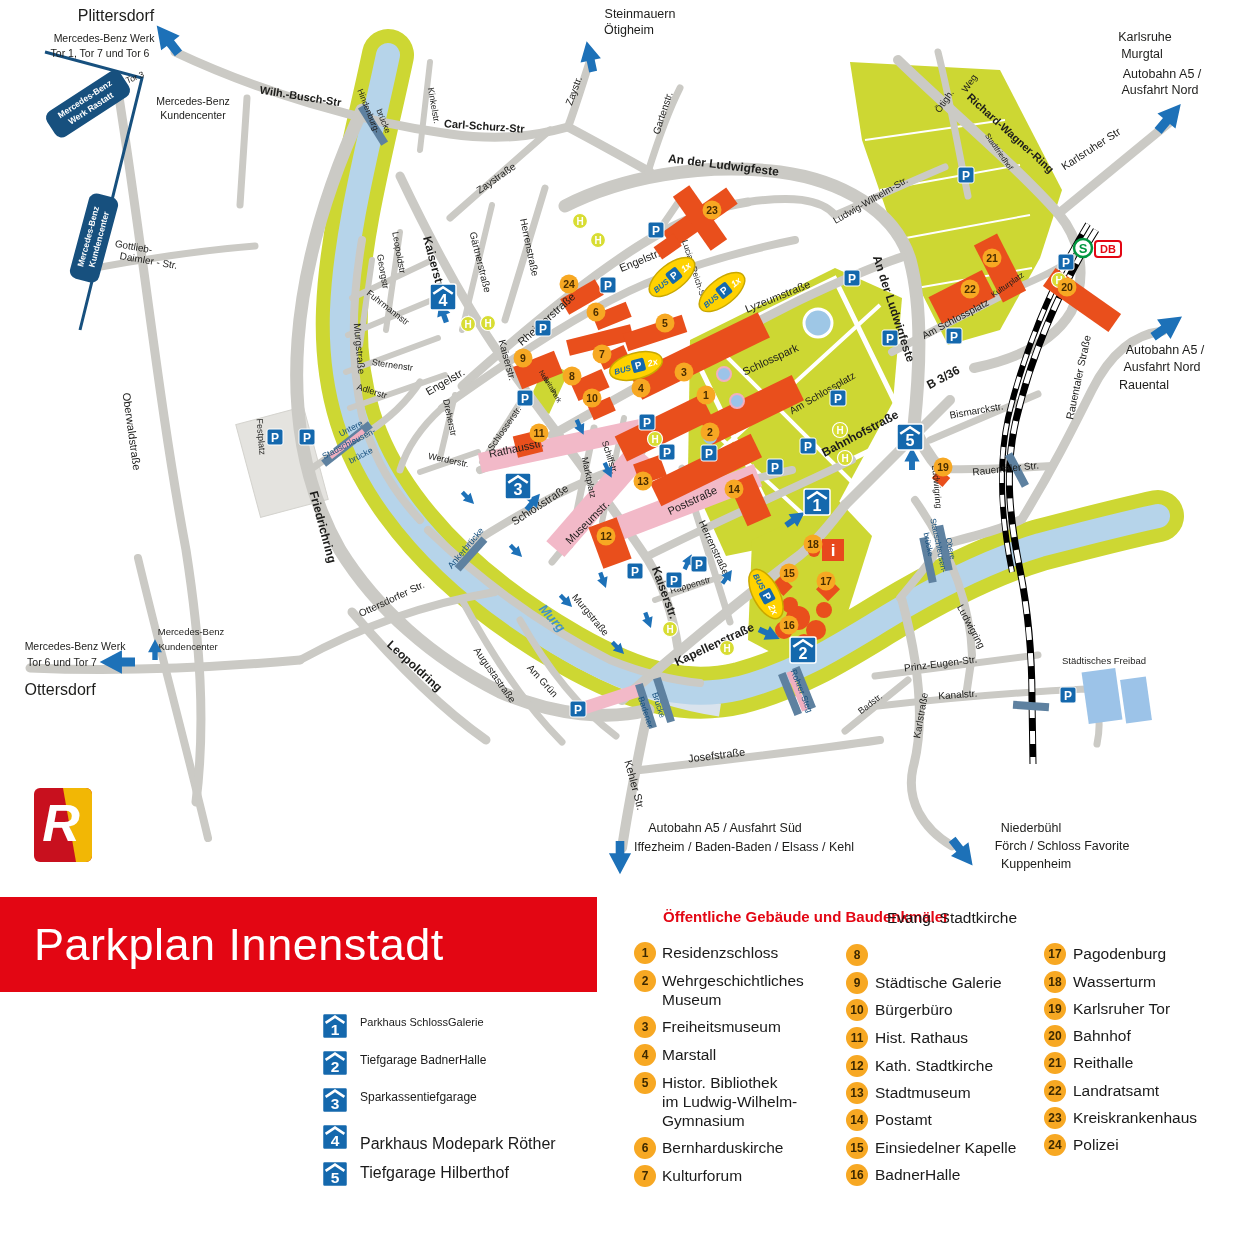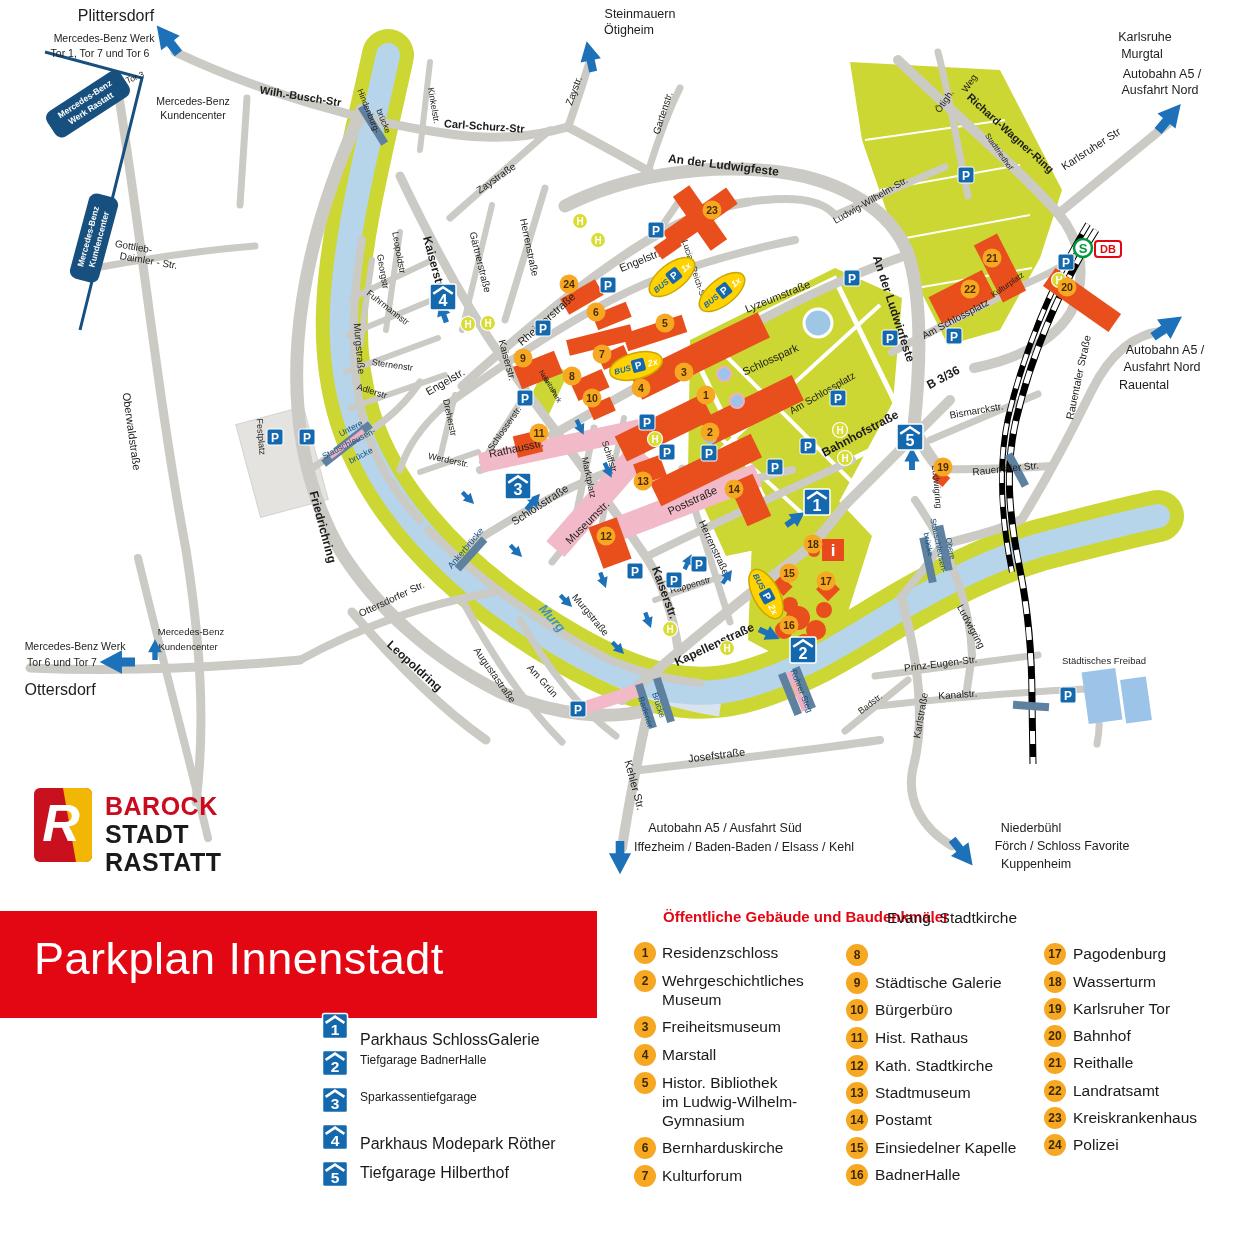--- a/index.html
+++ b/index.html
@@ -1,20 +1,20 @@
 <!DOCTYPE html>
 <html><head>
 <meta charset="utf-8">
 <style>
   html,body{margin:0;padding:0;}
   body{width:1240px;height:1240px;position:relative;background:#fff;
        font-family:"Liberation Sans","DejaVu Sans",sans-serif;overflow:hidden;}
   #map-wrap{position:absolute;left:0;top:0;width:1240px;height:915px;}
   svg text{font-family:"Liberation Sans","DejaVu Sans",sans-serif;}
-  #banner{position:absolute;left:0;top:897px;width:597px;height:107px;margin-top:14px;}
+  #banner{position:absolute;left:0;top:897px;width:597px;height:95px;}
   #banner .t{color:#fff;font-size:45px;line-height:95px;padding-left:34px;letter-spacing:.5px;}
   #logo{position:absolute;left:33px;top:786px;width:260px;height:100px;}
   #logo .lines{position:absolute;left:72px;top:6px;font-weight:700;font-size:25px;line-height:28px;letter-spacing:.5px;color:#1a1a1a;}
   #logo .lines .l1{color:#cc0a1e;}
   #legend{position:absolute;left:0;top:1000px;width:320px;height:200px;}
   .lg-item{position:absolute;font-size:16px;color:#1a1a1a;}
   #garages{position:absolute;left:300px;top:1000px;width:340px;height:220px;}
   .gar-item{position:absolute;font-size:16px;color:#1a1a1a;}
   #poi-heading{position:absolute;left:663px;top:908px;font-size:15px;font-weight:700;color:#e30613;}
   .poi-col{position:absolute;top:0;left:0;}
@@ -648,43 +648,38 @@
 <div id="banner" style="background: rgb(227, 6, 19);">
   <div class="t">Parkplan Innenstadt</div>
 </div>
 
 <div id="logo">
   <svg width="62" height="80">
     <rect x="1" y="2" width="58" height="74" rx="6" fill="#c8101e"></rect>
     <path d="M30,2 h23 a6,6 0 0 1 6,6 v62 a6,6 0 0 1 -6,6 h-10 z" fill="#f2b705"></path>
     <text x="28" y="55" font-size="52" font-family="Liberation Serif, serif" font-style="italic" font-weight="700" fill="#fff" text-anchor="middle">R</text>
   </svg>
-  <div class="lines">
-    <div class="l1">BAROCK</div>
-    <div>STADT</div>
-    <div>RASTATT</div>
-  </div>
 </div>
 
 <div id="legend">
     <div class="lg-item" style="left: 42px; top: 1018px;"></div>
     <div class="lg-item" style="left: 42px; top: 1068px;"></div>
     <div class="lg-item" style="left: 42px; top: 1106px;"></div>
     <div class="lg-item" style="left: 42px; top: 1144px;"></div>
   </div>
 <div id="garages">
     <div class="gar-item" style="left: 20px; top: 11px;">
       <svg width="30" height="30" style="position: absolute; left: 0px; top: 0px;">
         <g transform="translate(15,15)">
           <rect x="-12.5" y="-12.5" width="25" height="25" rx="2" fill="#1468ad" stroke="#fff" stroke-width="1.5"></rect>
           <path d="M-9.375,-3.125 L0,-9.375 L9.375,-3.125" fill="none" stroke="#fff" stroke-width="2.6"></path>
           <text x="0" y="9" text-anchor="middle" font-size="15.5" font-weight="700" fill="#fff">1</text>
         </g>
       </svg>
-      <div style="position: absolute; left: 40px; top: 20px; white-space: nowrap; font-size: 16px;">Parkhaus SchlossGalerie</div>
+      <div style="position: absolute; left: 40px; top: 5px; white-space: nowrap; font-size: 11px;">Parkhaus SchlossGalerie</div>
     </div>
     <div class="gar-item" style="left: 20px; top: 48px;">
       <svg width="30" height="30" style="position: absolute; left: 0px; top: 0px;">
         <g transform="translate(15,15)">
           <rect x="-12.5" y="-12.5" width="25" height="25" rx="2" fill="#1468ad" stroke="#fff" stroke-width="1.5"></rect>
           <path d="M-9.375,-3.125 L0,-9.375 L9.375,-3.125" fill="none" stroke="#fff" stroke-width="2.6"></path>
           <text x="0" y="9" text-anchor="middle" font-size="15.5" font-weight="700" fill="#fff">2</text>
         </g>
       </svg>
       <div style="position: absolute; left: 40px; top: 5px; white-space: nowrap; font-size: 12px;">Tiefgarage BadnerHalle</div>

